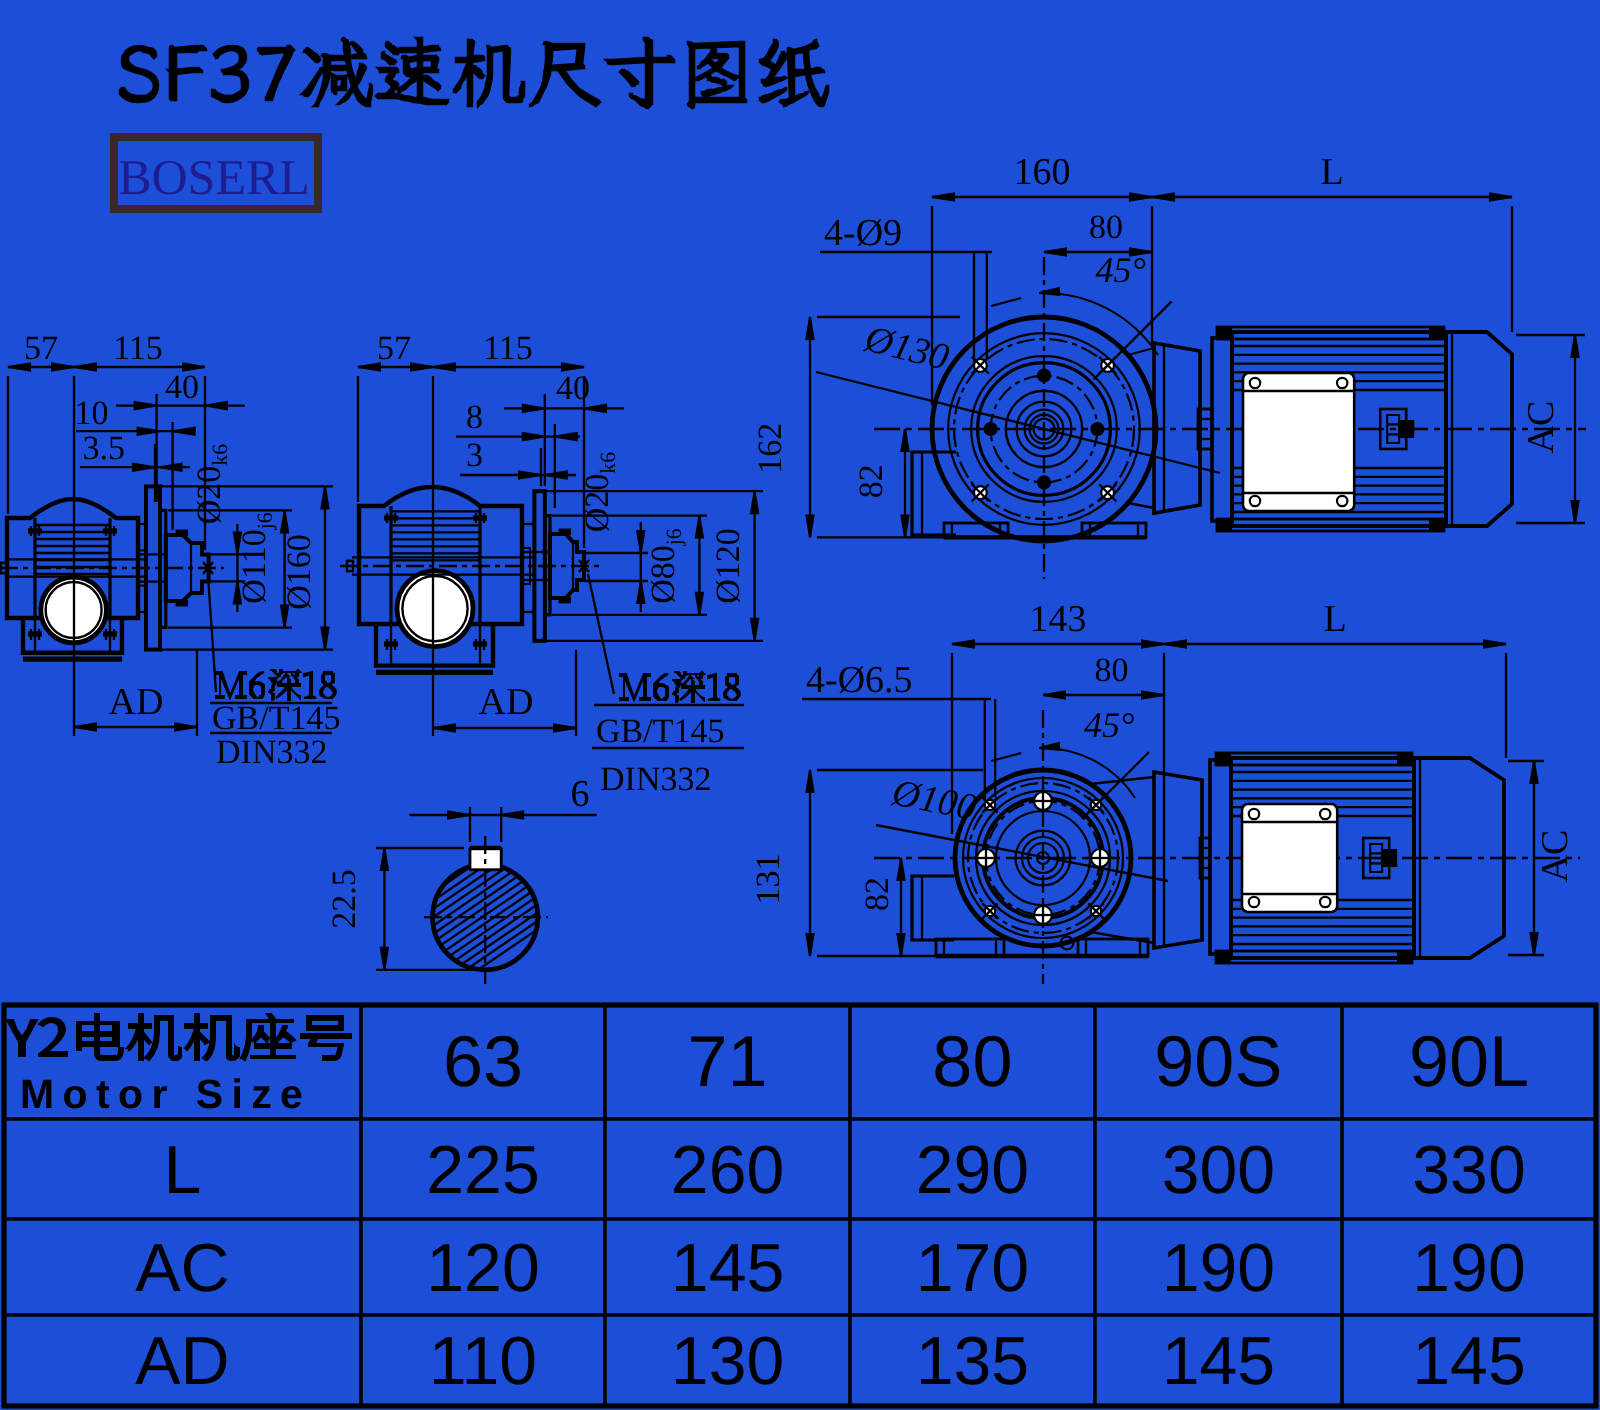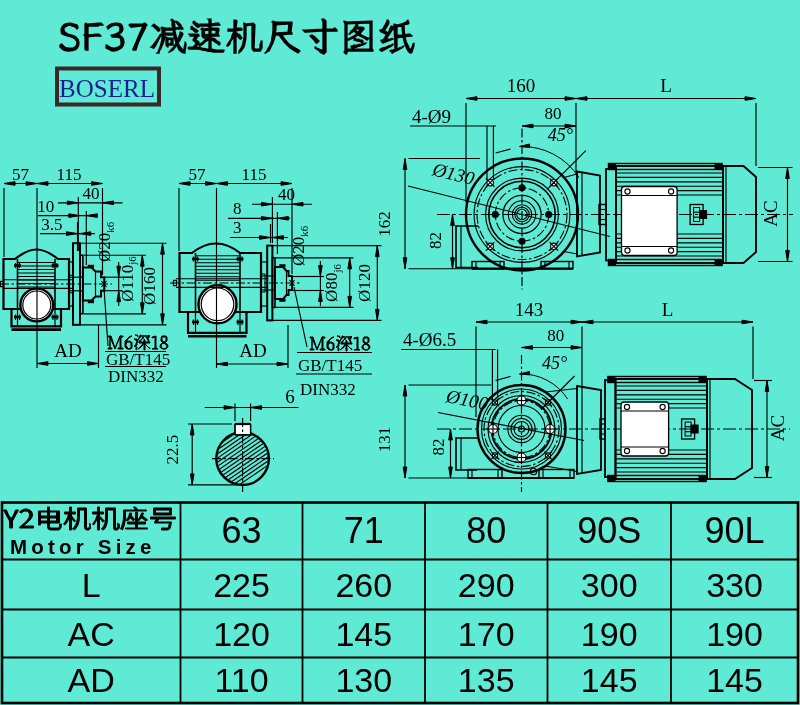--- a/index.html
+++ b/index.html
@@ -1,16 +1,16 @@
 <!DOCTYPE html>
 <html><head>
 <meta charset="utf-8">
 <style>
   html,body { margin:0; padding:0; background:#fff; }
-  #stage { position:relative; width:800px; height:705px; background:#5eead4; overflow:hidden; }
+  #stage { position:relative; width:800px; height:705px; background:#1d4ed8; overflow:hidden; }
   svg { position:absolute; left:0; top:0; }
   svg line, svg path, svg circle, svg rect, svg polygon { stroke:#000; }
   svg polygon { fill:#000; }
 </style>
 </head>
 <body>
 
 <div id="stage">
 <svg width="800" height="705" viewBox="0 0 800 705">
 <g>

